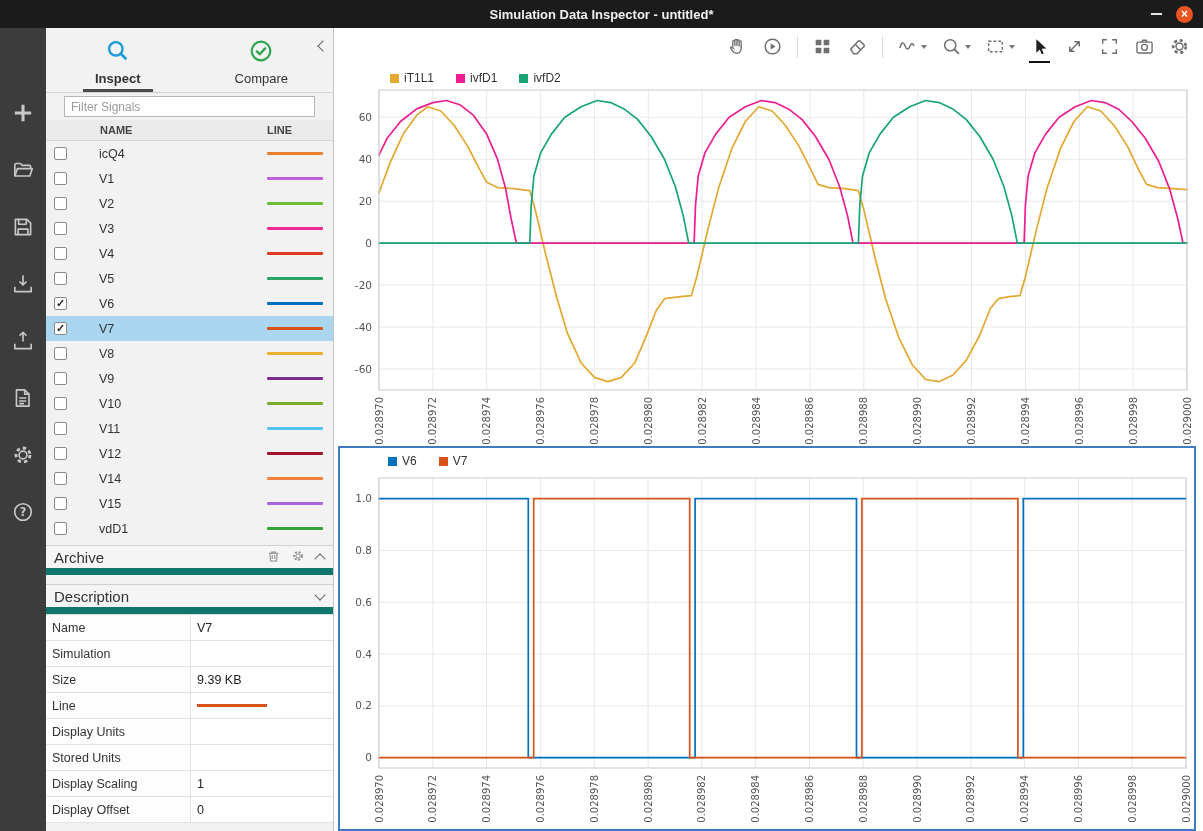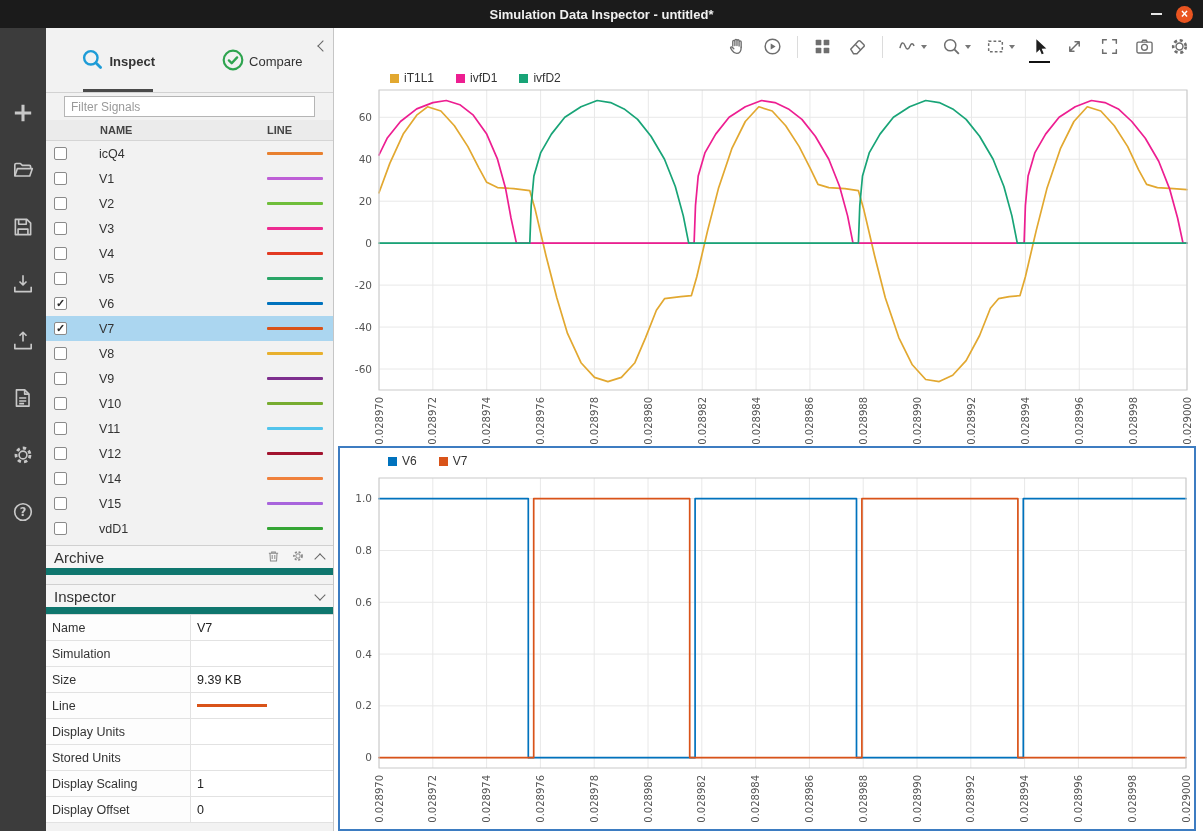--- a/index.html
+++ b/index.html
@@ -18,21 +18,21 @@
   .body-row { position:absolute; left:0; top:28px; right:0; bottom:0; display:flex; }
 
   
   .leftbar { width:46px; background:#3c3c3c; display:flex; flex-direction:column; align-items:center;
              padding-top:70px; gap:27px; flex:0 0 46px; }
   .lb-btn { width:30px; height:30px; display:flex; align-items:center; justify-content:center; }
 
   
   .sidebar { width:287px; flex:0 0 287px; background:#f2f2f2; border-right:1px solid #c6c6c6; position:relative; overflow:hidden; }
   .tabs { height:64px; border-bottom:1px solid #d2d2d2; display:flex; position:relative; }
-  .tab { flex:1; display:flex; flex-direction:row; align-items:center; justify-content:center; gap:3px; position:relative; padding-top:3px; }
+  .tab { flex:1; display:flex; flex-direction:column; align-items:center; justify-content:center; gap:3px; position:relative; padding-top:3px; }
   .tab-label { font-size:13px; color:#333; }
   .tab.active .tab-label { font-weight:bold; }
   .tab-underline { position:absolute; bottom:0; left:50%; transform:translateX(-50%); width:70px; height:3px; background:#4a4a4a; }
   .collapse { position:absolute; right:6px; top:8px; }
 
   .chev { display:inline-block; width:7px; height:7px; border-right:1.6px solid #666; border-bottom:1.6px solid #666; }
   .chev-left { transform:rotate(135deg); }
   .chev-up   { transform:rotate(-135deg); margin-top:3px; }
   .chev-down { transform:rotate(45deg); margin-bottom:3px; }
 
@@ -315,21 +315,21 @@
             <svg width="14" height="14" viewBox="0 0 14 14" fill="none" stroke="#8a8a8a">
                 <circle cx="7" cy="7" r="4" stroke-width="1.8" stroke-dasharray="2 1.8"></circle>
                 <circle cx="7" cy="7" r="2.2" stroke-width="1"></circle>
               </svg>
           </span>
           <span><span class="chev chev-up"></span></span>
         </span>
       </div>
 
       <div class="props-bar">
-        <span>Inspector</span>
+        <span>Description</span>
         <span><span class="chev chev-down"></span></span>
       </div>
 
       <div id="props-rows" class="props-rows">
           <div class="prop-row">
             <span class="prop-label">Name</span>
             <span class="prop-value">V7</span>
           </div>
           <div class="prop-row">
             <span class="prop-label">Simulation</span>

